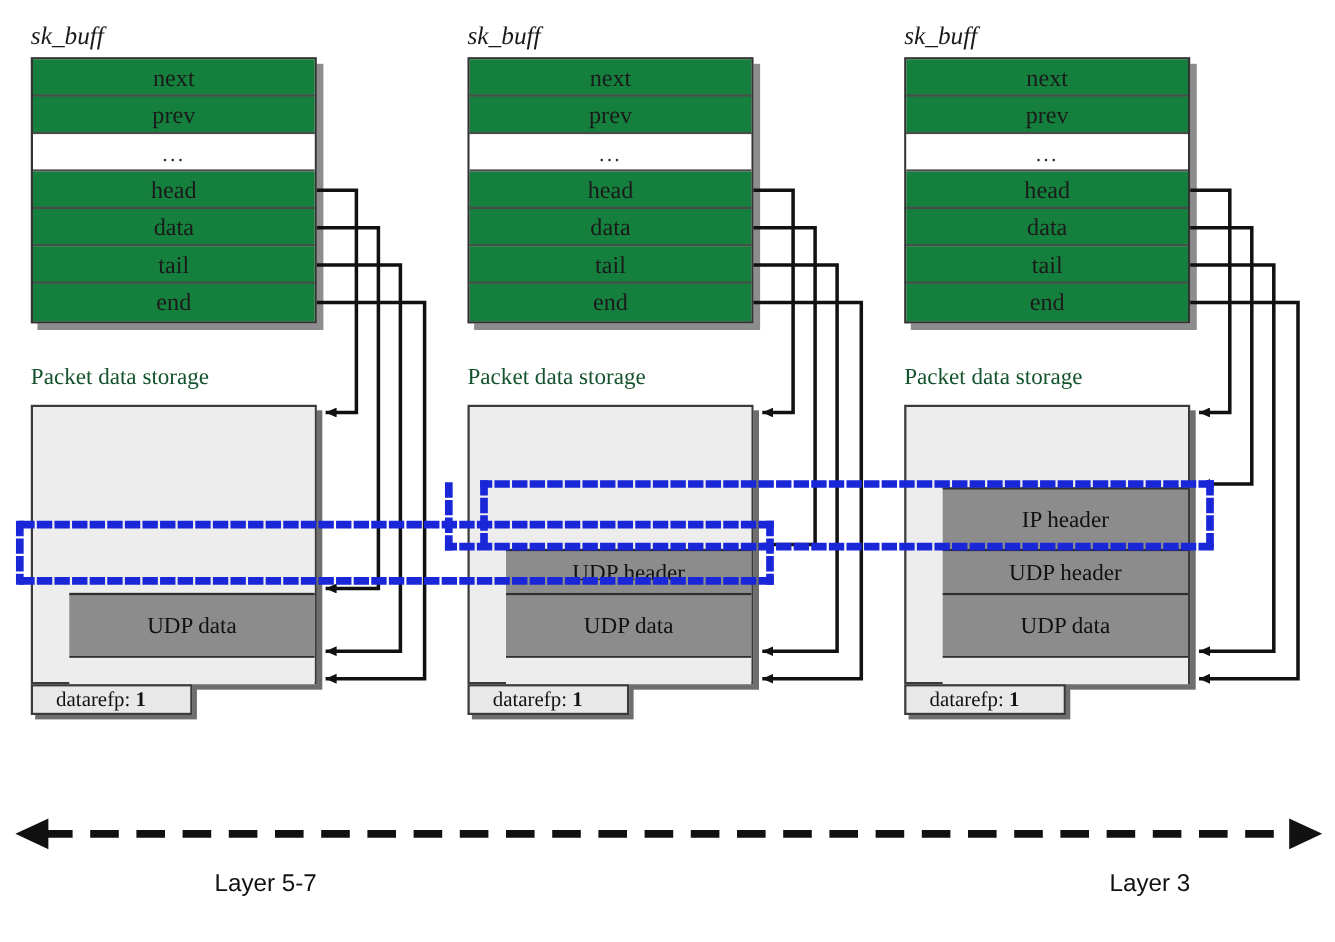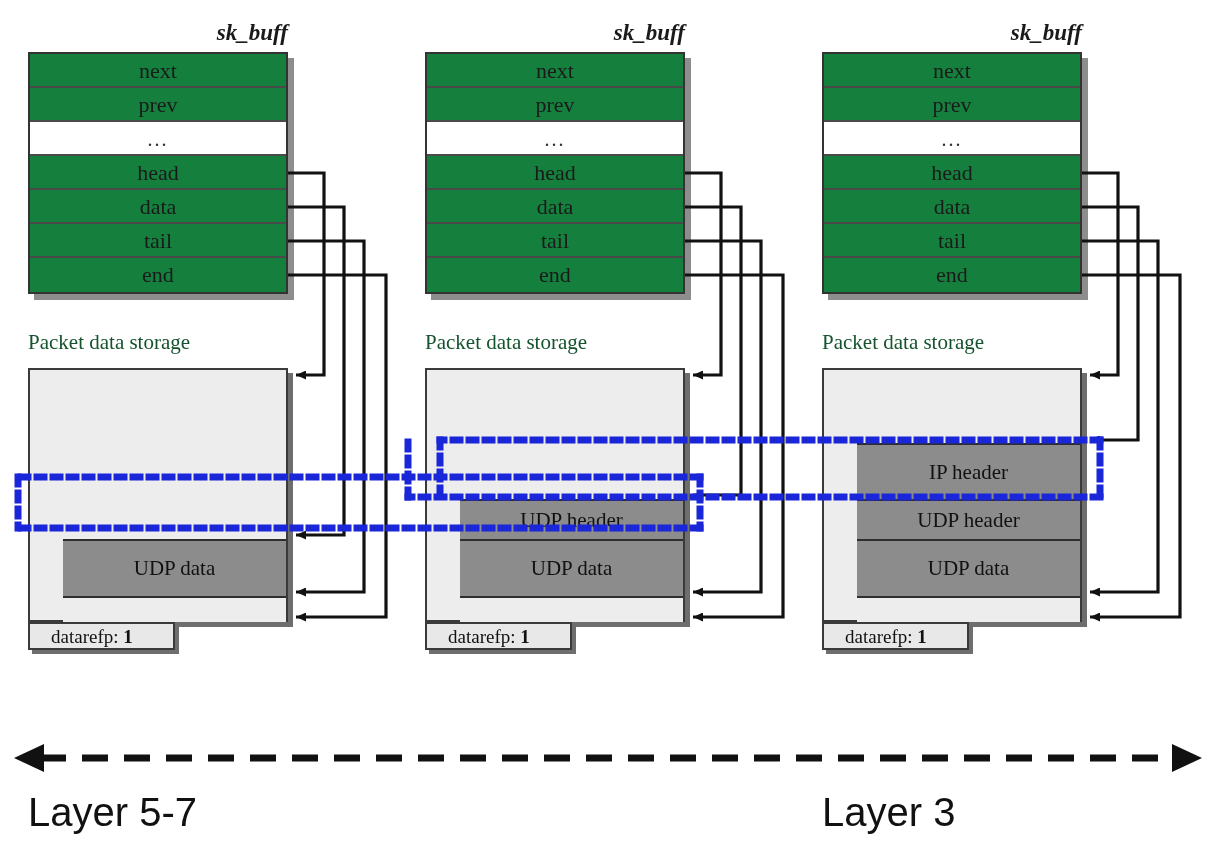--- a/index.html
+++ b/index.html
@@ -1,20 +1,20 @@
 <!DOCTYPE html>
 <html><head>
 <meta charset="utf-8">
 <style>
   html,body{margin:0;padding:0;background:#fff;}
   body{width:1214px;height:856px;position:relative;font-family:"Liberation Serif",serif;overflow:hidden;}
   .stage{position:absolute;left:0;top:0;width:1214px;height:856px;}
 
   
-  .skb-title{position:absolute;width:260px;text-align:right;font-style:italic;font-weight:bold;font-size:23px;color:#1a1a1a;}
+  .skb-title{position:absolute;width:260px;text-align:left;font-style:italic;font-weight:normal;font-size:23px;color:#1a1a1a;}
   .skb-box{position:absolute;width:260px;border:2px solid #333;box-sizing:border-box;background:#e3e3e3;
            box-shadow:6px 6px 0 0 #8d8d8d;}
   .skb-row{height:34px;line-height:33px;text-align:center;font-size:22px;color:#1a1a1a;
            border-bottom:2px solid #4a4a4a;background:#15803d;box-sizing:border-box;}
   .skb-row:last-child{border-bottom:none;}
   .skb-row.blank{background:#fff;}
   .skb-row.blank .dots{font-size:20px;letter-spacing:2px;color:#333;}
 
   
   .pds-title{position:absolute;width:260px;text-align:left;font-size:21px;color:#14532d;}
@@ -27,21 +27,21 @@
 
   .refbox{position:absolute;height:28px;width:147px;border:2px solid #3a3a3a;background:#e8e8e8;
           box-sizing:border-box;box-shadow:4px 4px 0 0 #6e6e6e;
           font-size:19px;line-height:25px;padding-left:21px;color:#111;}
   .refbox b{font-weight:bold;}
 
   
   svg.wires{position:absolute;left:0;top:0;width:1214px;height:856px;overflow:visible;}
 
   
-  .axis-label{position:absolute;font-family:"Liberation Sans",sans-serif;font-size:40px;color:#111;text-align:left;}
+  .axis-label{position:absolute;font-family:"Liberation Sans",sans-serif;font-size:22px;color:#111;text-align:right;}
 </style>
 </head>
 <body>
 
 <div class="stage">
 
   <div class="skb-title" style="left:28px;top:20px;">sk_buff</div>
   <div class="skb-box" style="left:28px;top:52px;">
     <div class="skb-row">next</div>
     <div class="skb-row">prev</div>

